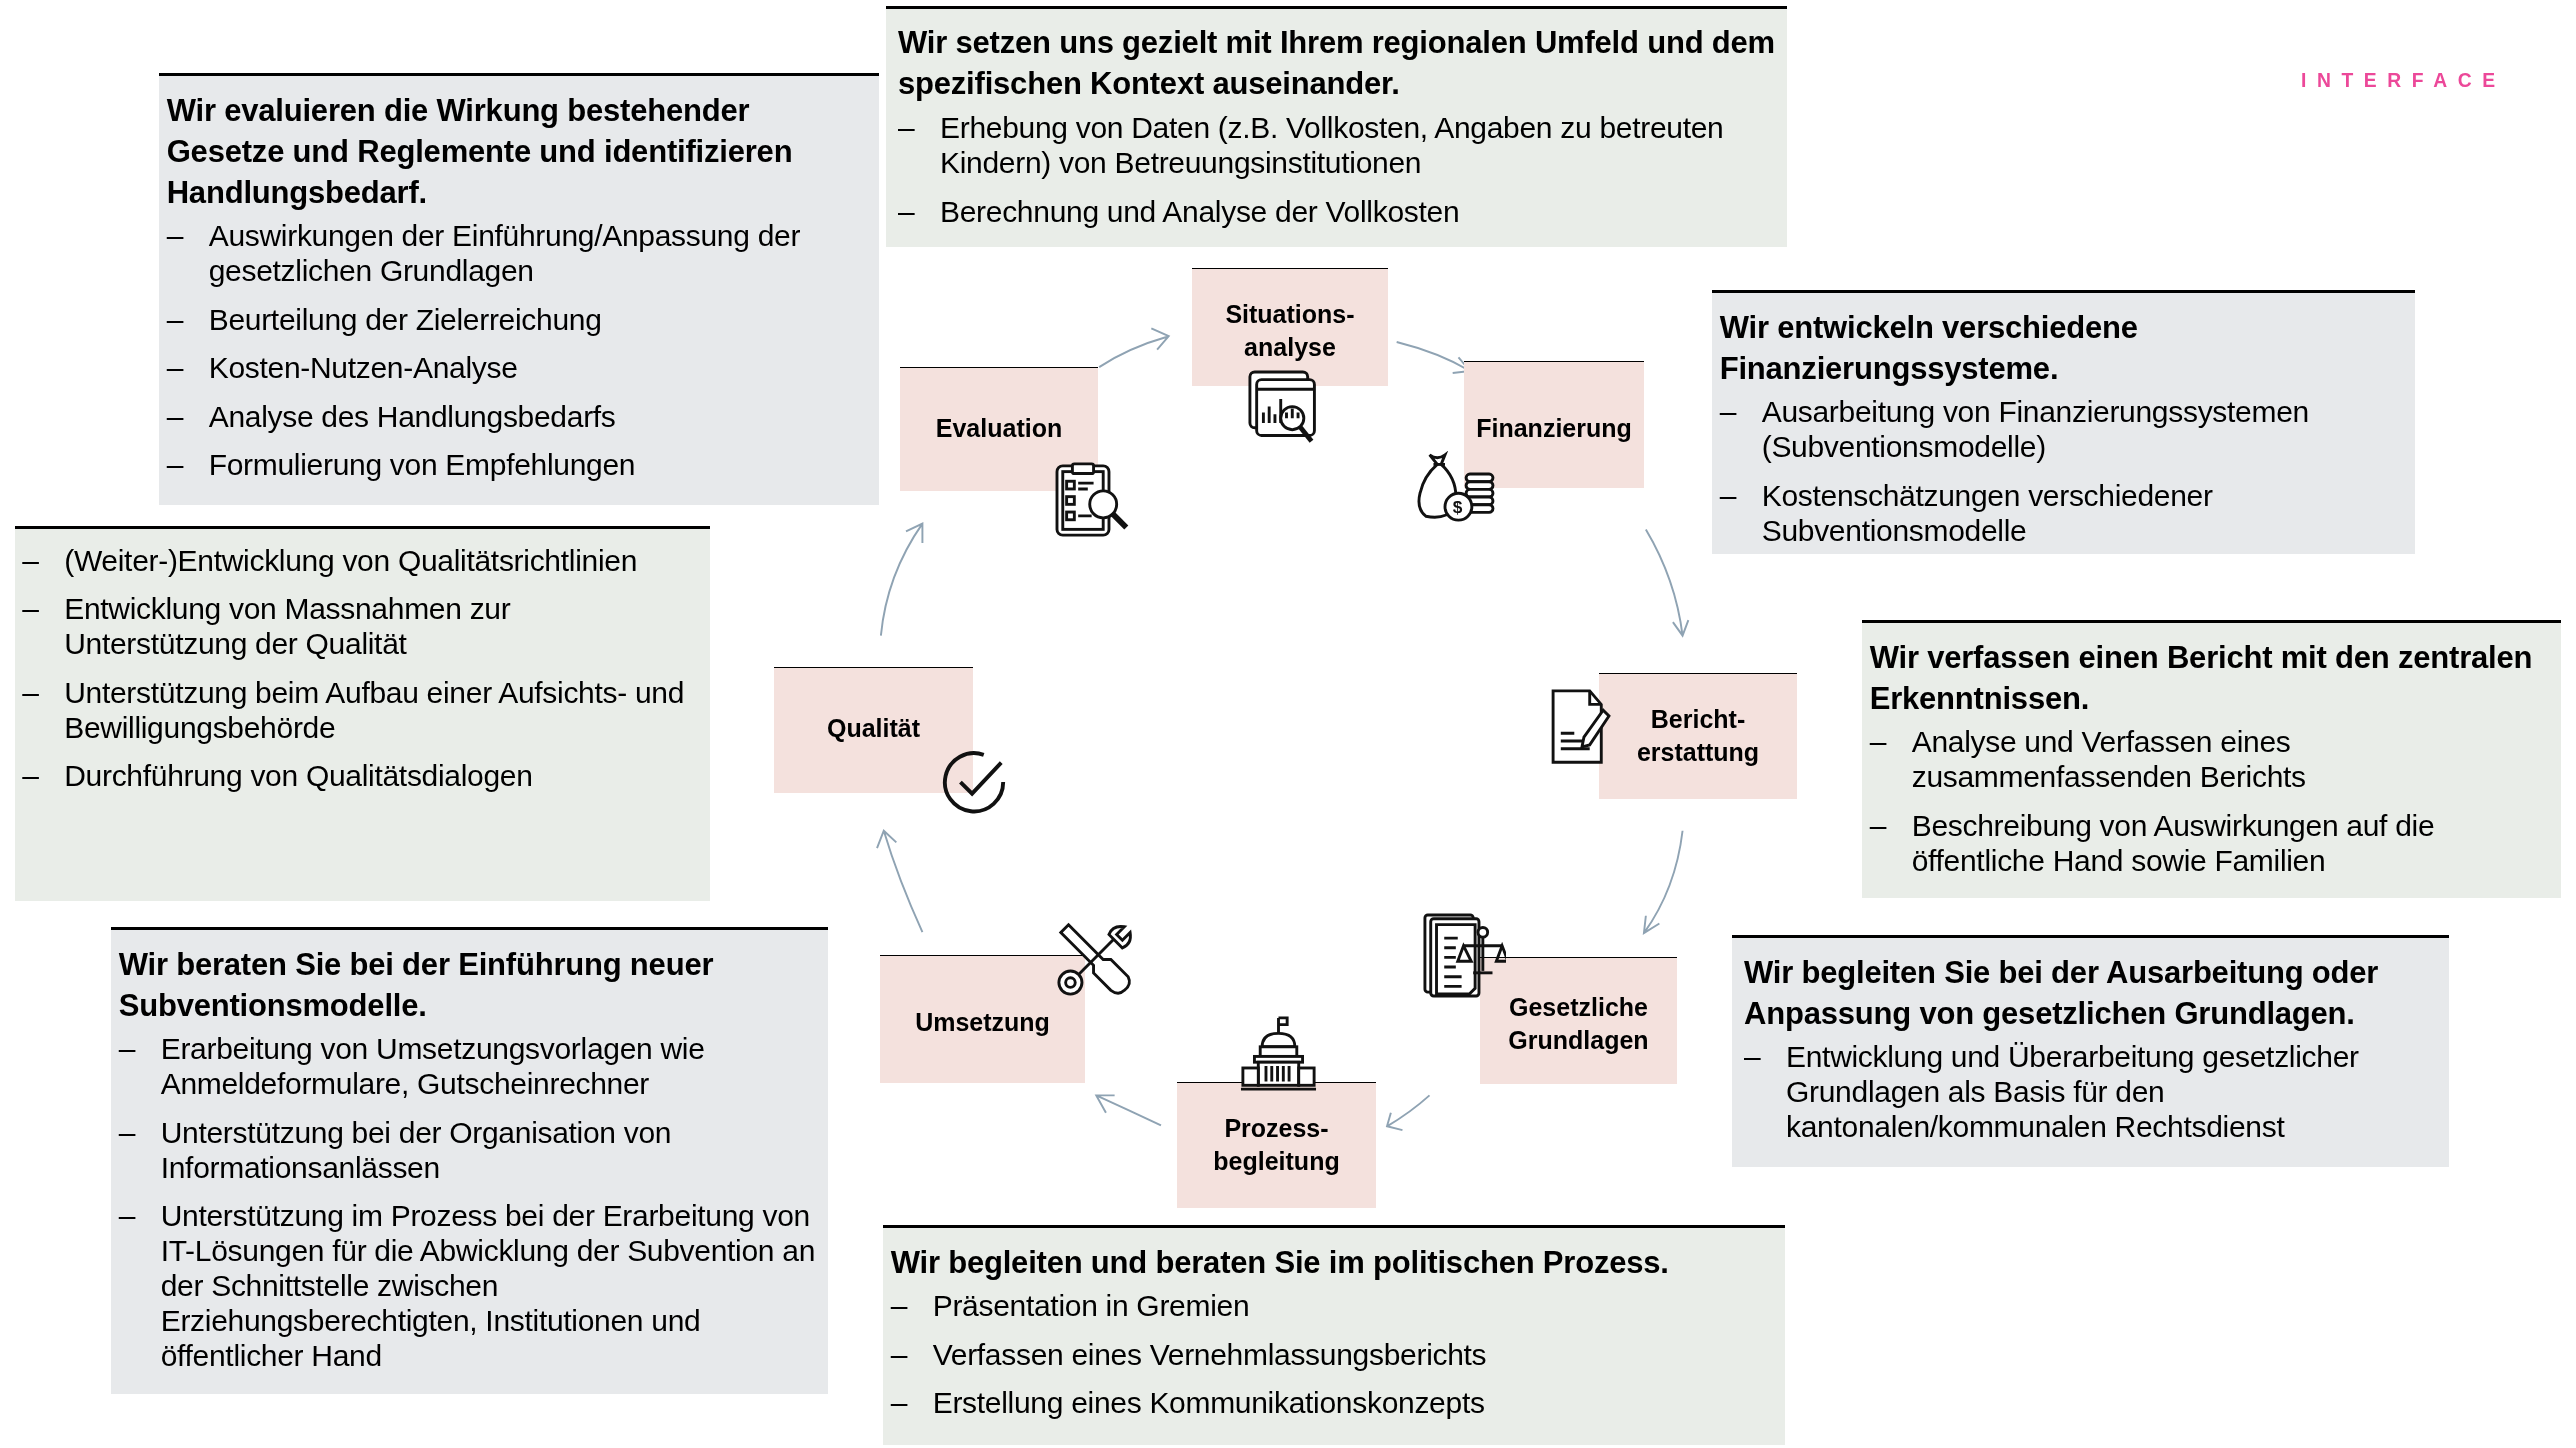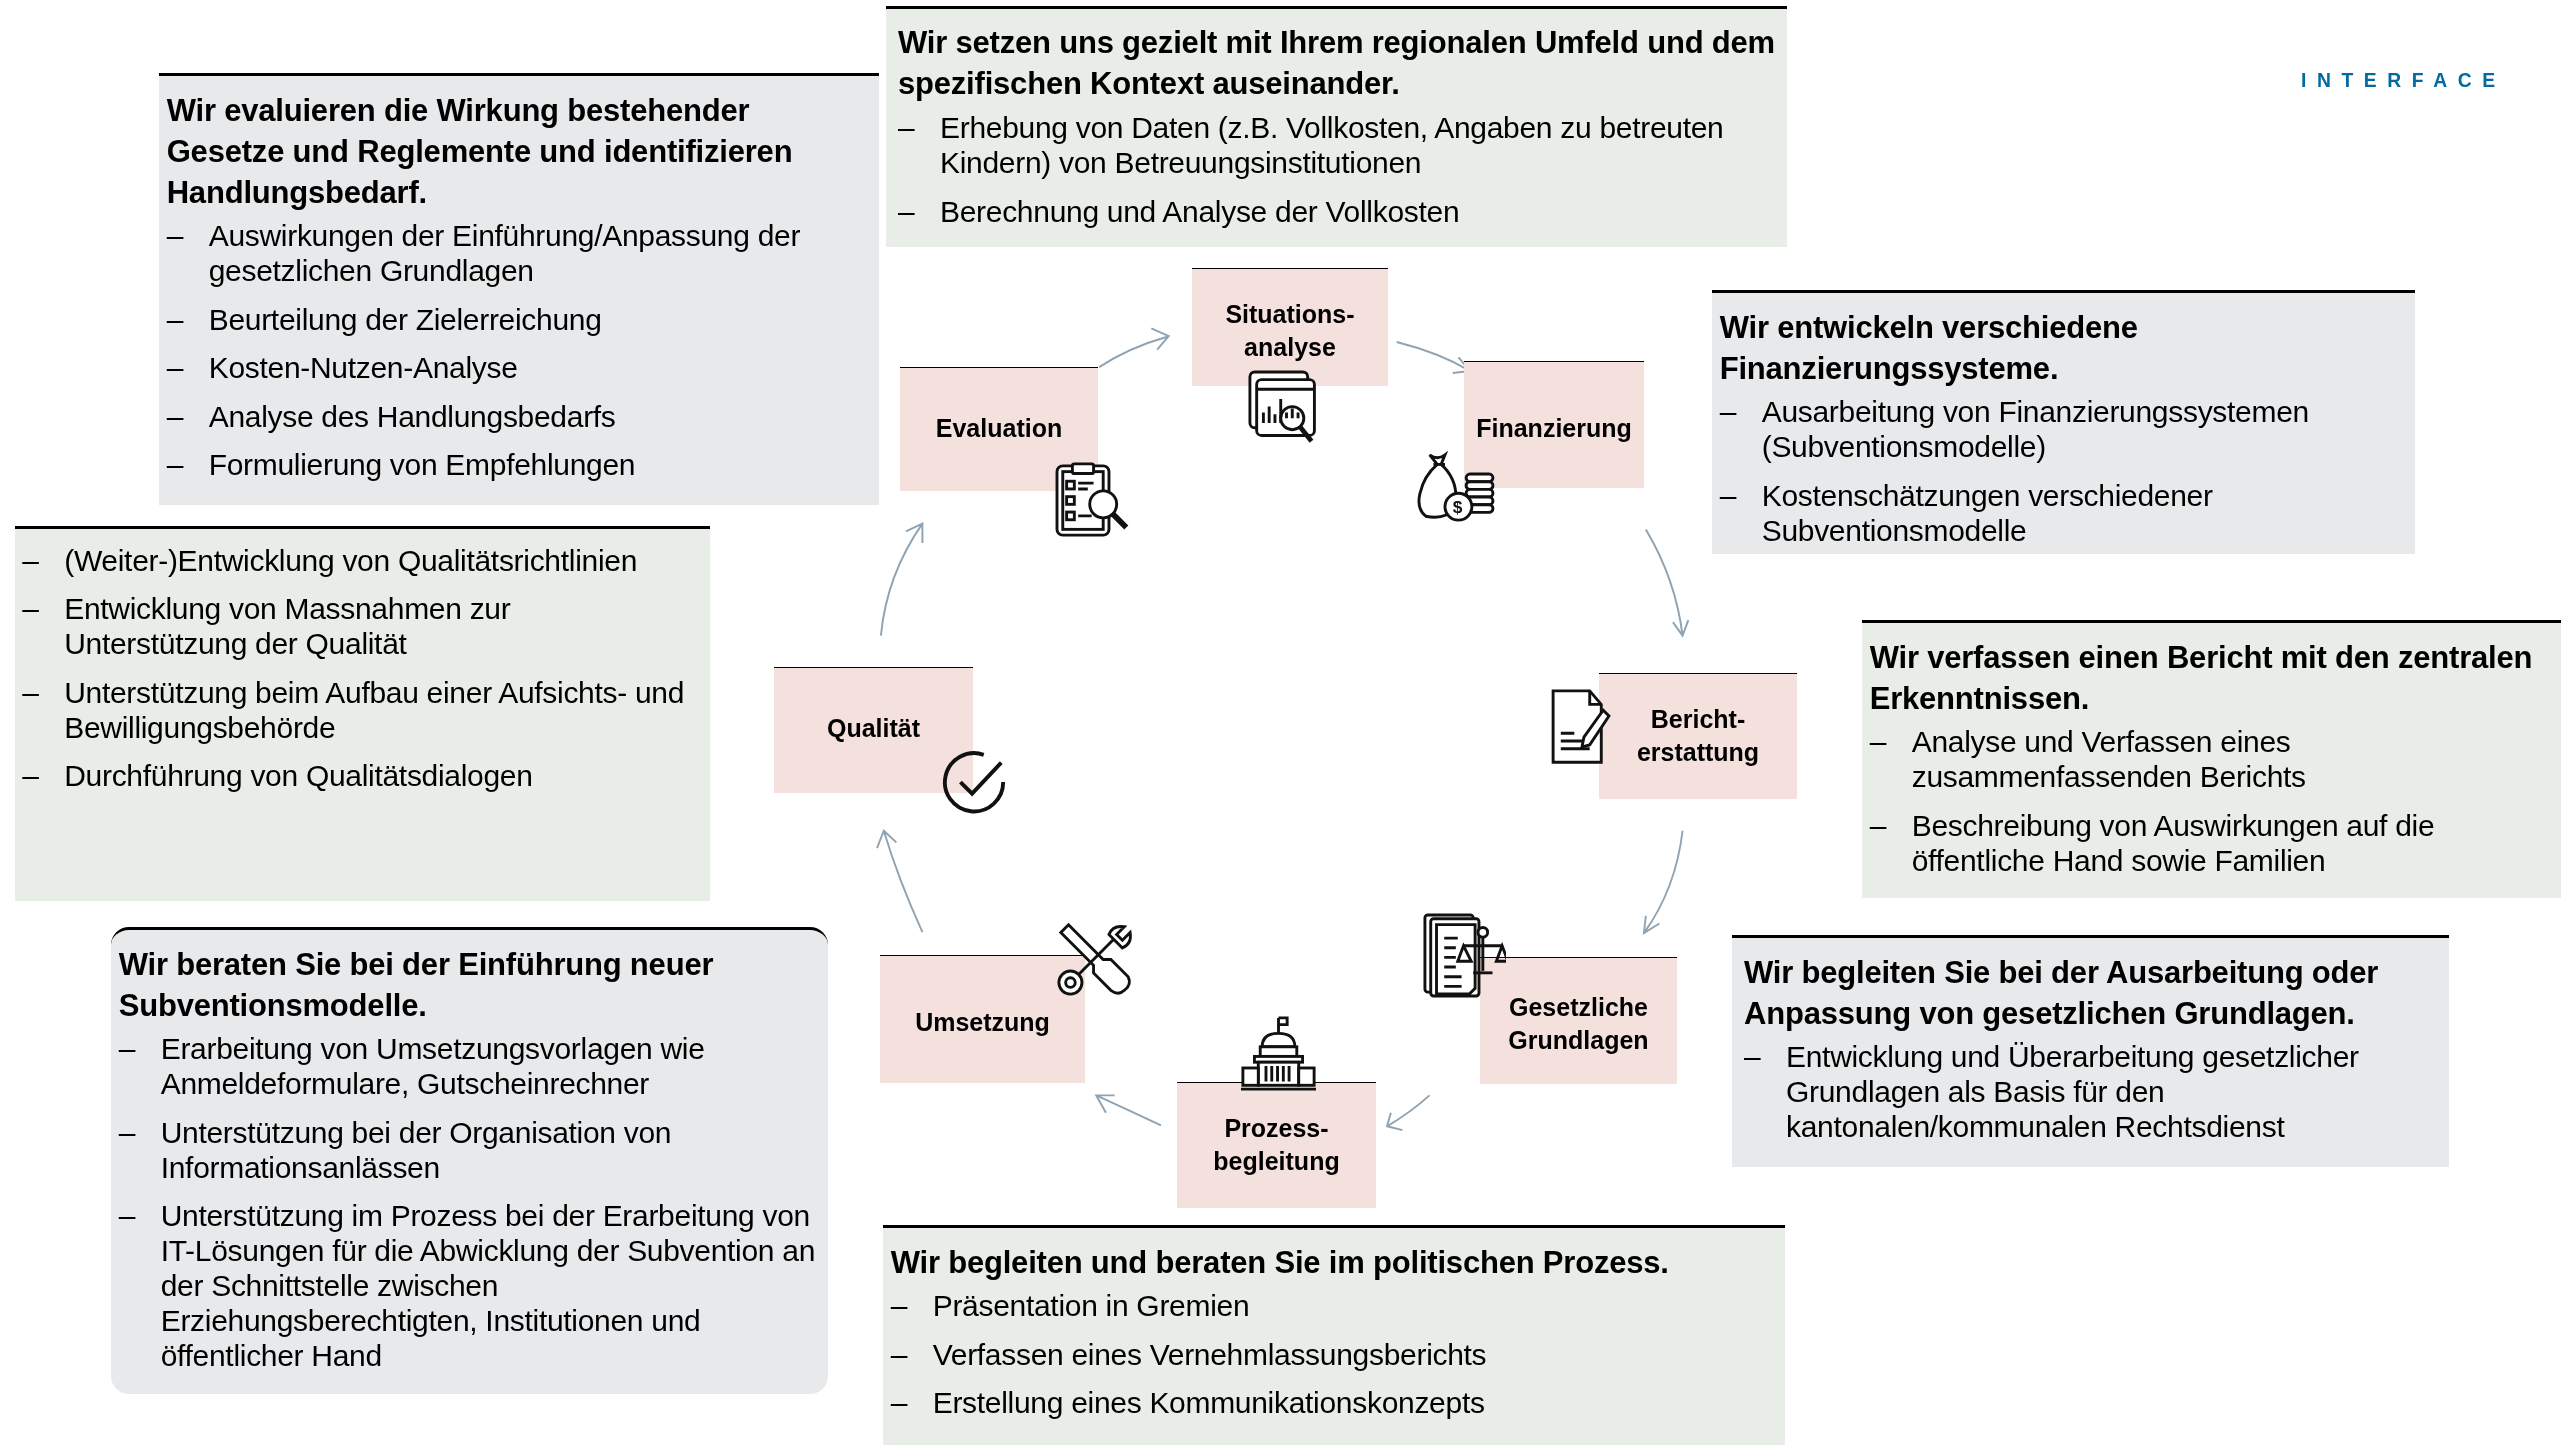--- a/index.html
+++ b/index.html
@@ -6,21 +6,21 @@
   body {
     width: 2576px; height: 1449px; position: relative; overflow: hidden;
     background: #ffffff;
     font-family: "Liberation Sans", sans-serif;
     color: #000;
   }
   .logo {
     position: absolute; left: 2301px; top: 70px;
     font-family: "Liberation Sans", sans-serif;
     font-weight: bold; font-size: 19.3px; letter-spacing: 10.6px;
-    color: #0369a1;
+    color: #ec4899;
   }
   .card {
     position: absolute; box-sizing: border-box;
     border-top: 3.9px solid #000;
     padding: 13.5px 9.7px 9.7px 7.7px;
     font-size: 30px; line-height: 35px;
   }
   .card.gray { background: #e7e9eb; }
   .card.green { background: #e9ede8; }
   .card .title {
@@ -216,21 +216,21 @@
 </div>
 
 <div class="card green" style="left:1862px; top:620px; width:699px; height:278px;">
   <div class="title">Wir verfassen einen Bericht mit den zentralen Erkenntnissen.</div>
   <ul>
     <li><span class="dash">–</span><span>Analyse und Verfassen eines zusammenfassenden Berichts</span></li>
     <li><span class="dash">–</span><span>Beschreibung von Auswirkungen auf die öffentliche Hand sowie Familien</span></li>
   </ul>
 </div>
 
-<div class="card gray" style="left:111px; top:927px; width:717px; height:467px;border-radius:18px;">
+<div class="card gray" style="left:111px; top:927px; width:717px; height:467px;">
   <div class="title">Wir beraten Sie bei der Einführung neuer Subventionsmodelle.</div>
   <ul>
     <li><span class="dash">–</span><span>Erarbeitung von Umsetzungsvorlagen wie Anmeldeformulare, Gutscheinrechner</span></li>
     <li><span class="dash">–</span><span>Unterstützung bei der Organisation von Informationsanlässen</span></li>
     <li><span class="dash">–</span><span>Unterstützung im Prozess bei der Erarbeitung von IT-Lösungen für die Abwicklung der Subvention an der Schnittstelle zwischen Erziehungsberechtigten, Institutionen und öffentlicher Hand</span></li>
   </ul>
 </div>
 
 <div class="card gray" style="left:1732px; top:935px; width:717px; height:232px;padding-left:12px;">
   <div class="title">Wir begleiten Sie bei der Ausarbeitung oder Anpassung von gesetzlichen Grundlagen.</div>

